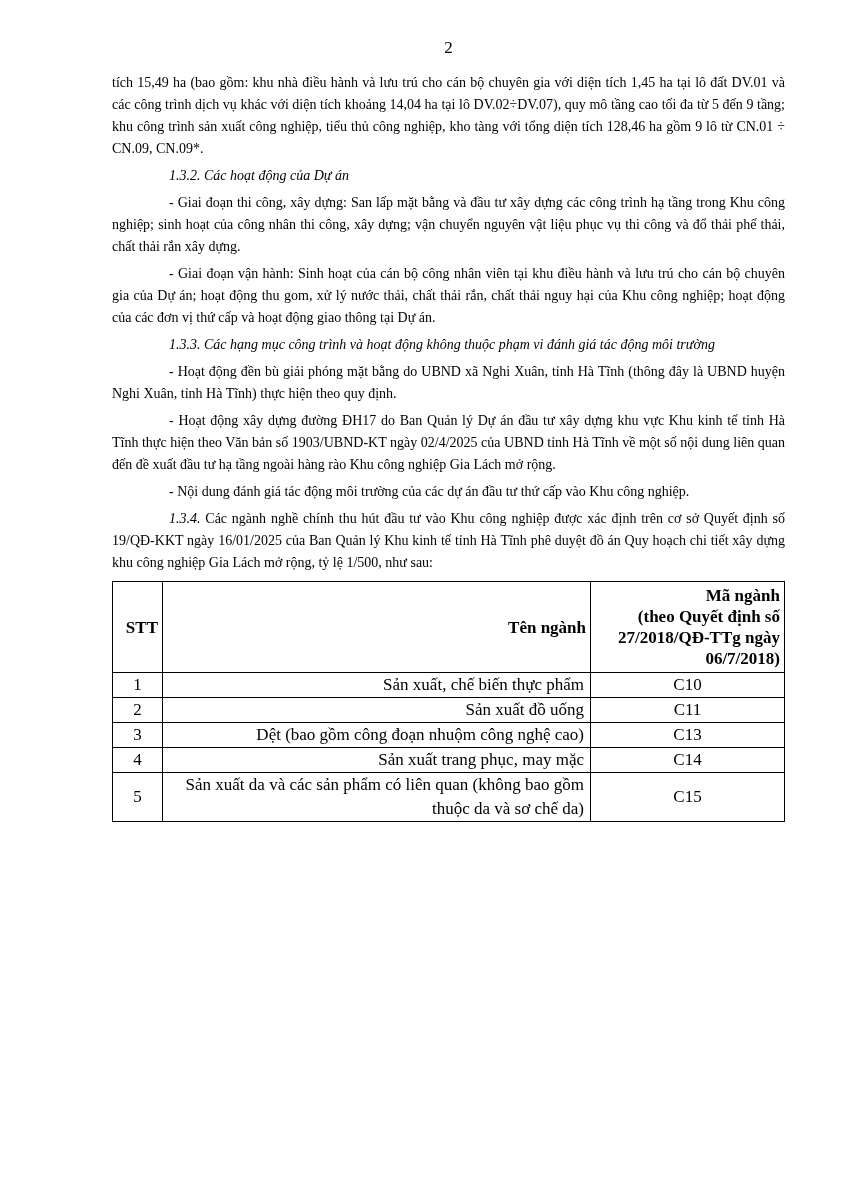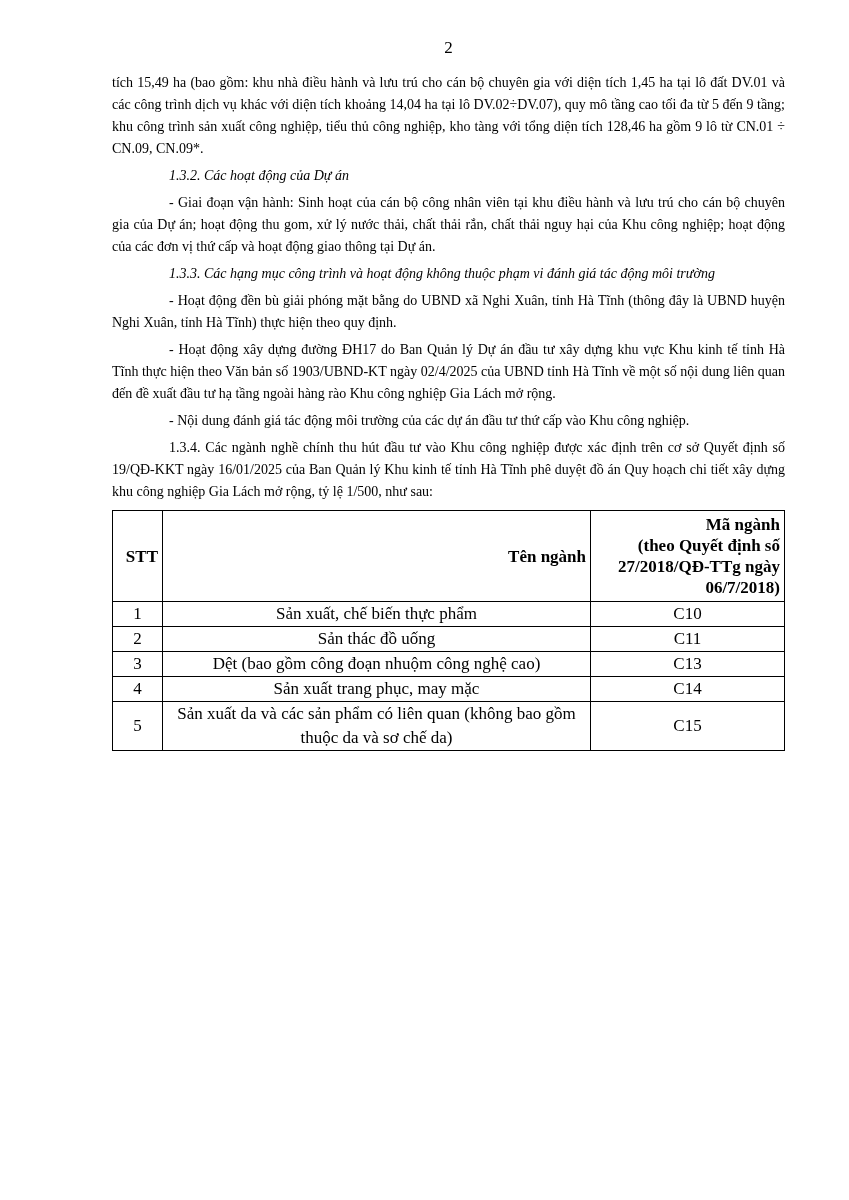--- a/index.html
+++ b/index.html
@@ -31,20 +31,21 @@
     text-align: justify;
     text-indent: 57px;
   }
   .para.no-indent {
     text-indent: 0;
   }
   .heading {
     font-style: italic;
   }
   .italic {
+    font-style: italic;
     margin-top: 25px;
   }
   table.doc-table {
     border-collapse: collapse;
     table-layout: fixed;
     width: 672px;
     margin-top: 7px;
     font-size: 17px;
   }
   .doc-table th, .doc-table td {
@@ -61,35 +62,36 @@
   }
   .doc-table td {
     padding: 0 6px;
     line-height: 24px;
   }
   .doc-table td.center {
     text-align: center;
     padding: 0 2px;
   }
   .doc-table td.left {
-    text-align: center;
+    text-align: right;
   }
   .hline { display: block; }
 </style>
 </head>
 <body>
 
 <div class="page">
 
   <div class="pagenum">2</div>
 
   <p class="para no-indent">tích 15,49 ha (bao gồm: khu nhà điều hành và lưu trú cho cán bộ chuyên gia với diện tích 1,45 ha tại lô đất DV.01 và các công trình dịch vụ khác với diện tích khoảng 14,04 ha tại lô DV.02÷DV.07), quy mô tầng cao tối đa từ 5 đến 9 tầng; khu công trình sản xuất công nghiệp, tiểu thủ công nghiệp, kho tàng với tổng diện tích 128,46 ha gồm 9 lô từ CN.01 ÷ CN.09, CN.09*.</p>
 
   <p class="para heading">1.3.2. Các hoạt động của Dự án</p>
 
+  <p class="para">- Giai đoạn thi công, xây dựng: San lấp mặt bằng và đầu tư xây dựng các công trình hạ tầng trong Khu công nghiệp; sinh hoạt của công nhân thi công, xây dựng; vận chuyển nguyên vật liệu phục vụ thi công và đổ thải phế thải, chất thải rắn xây dựng.</p>
 
   <p class="para">- Giai đoạn vận hành: Sinh hoạt của cán bộ công nhân viên tại khu điều hành và lưu trú cho cán bộ chuyên gia của Dự án; hoạt động thu gom, xử lý nước thải, chất thải rắn, chất thải nguy hại của Khu công nghiệp; hoạt động của các đơn vị thứ cấp và hoạt động giao thông tại Dự án.</p>
 
   <p class="para heading">1.3.3. Các hạng mục công trình và hoạt động không thuộc phạm vi đánh giá tác động môi trường</p>
 
   <p class="para">- Hoạt động đền bù giải phóng mặt bằng do UBND xã Nghi Xuân, tỉnh Hà Tĩnh (thông đây là UBND huyện Nghi Xuân, tỉnh Hà Tĩnh) thực hiện theo quy định.</p>
 
 
   <p class="para">- Hoạt động xây dựng đường ĐH17 do Ban Quản lý Dự án đầu tư xây dựng khu vực Khu kinh tế tỉnh Hà Tĩnh thực hiện theo Văn bản số 1903/UBND-KT ngày 02/4/2025 của UBND tỉnh Hà Tĩnh về một số nội dung liên quan đến đề xuất đầu tư hạ tầng ngoài hàng rào Khu công nghiệp Gia Lách mở rộng.</p>
 
@@ -114,21 +116,21 @@
       </tr>
     </thead>
     <tbody>
       <tr>
         <td class="center">1</td>
         <td class="left">Sản xuất, chế biến thực phẩm</td>
         <td class="center">C10</td>
       </tr>
       <tr>
         <td class="center">2</td>
-        <td class="left">Sản thác đồ uống</td>
+        <td class="left">Sản xuất đồ uống</td>
         <td class="center">C11</td>
       </tr>
       <tr>
         <td class="center">3</td>
         <td class="left">Dệt (bao gồm công đoạn nhuộm công nghệ cao)</td>
         <td class="center">C13</td>
       </tr>
       <tr>
         <td class="center">4</td>
         <td class="left">Sản xuất trang phục, may mặc</td>

